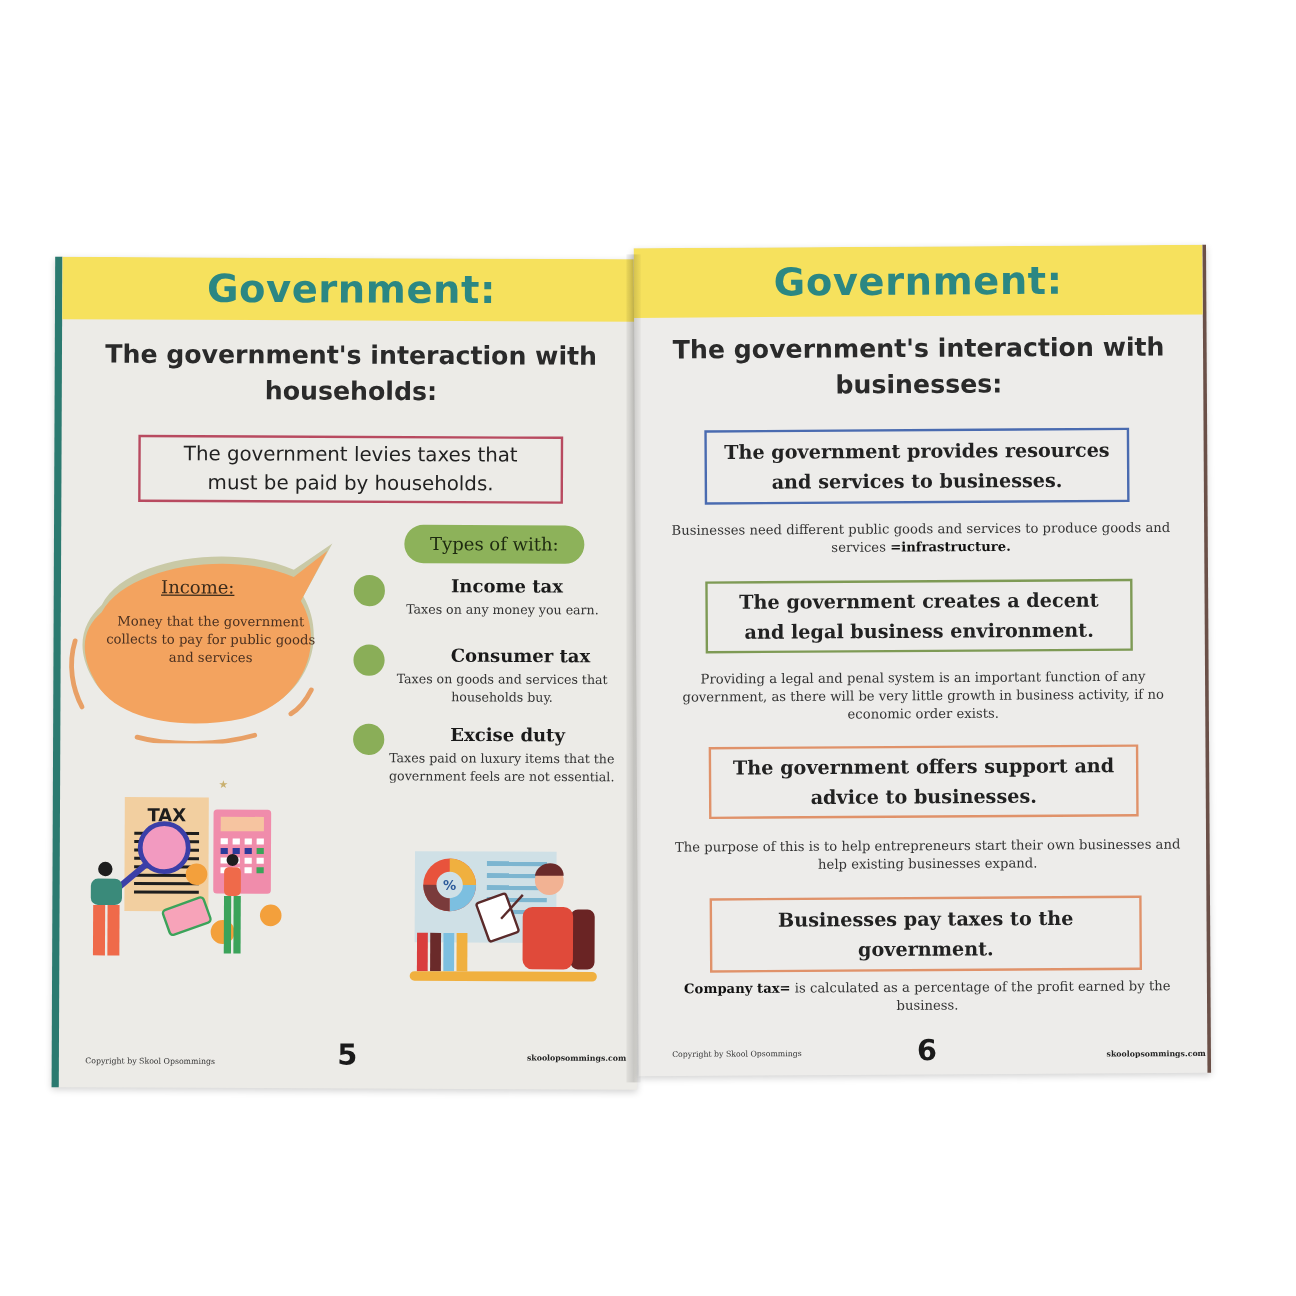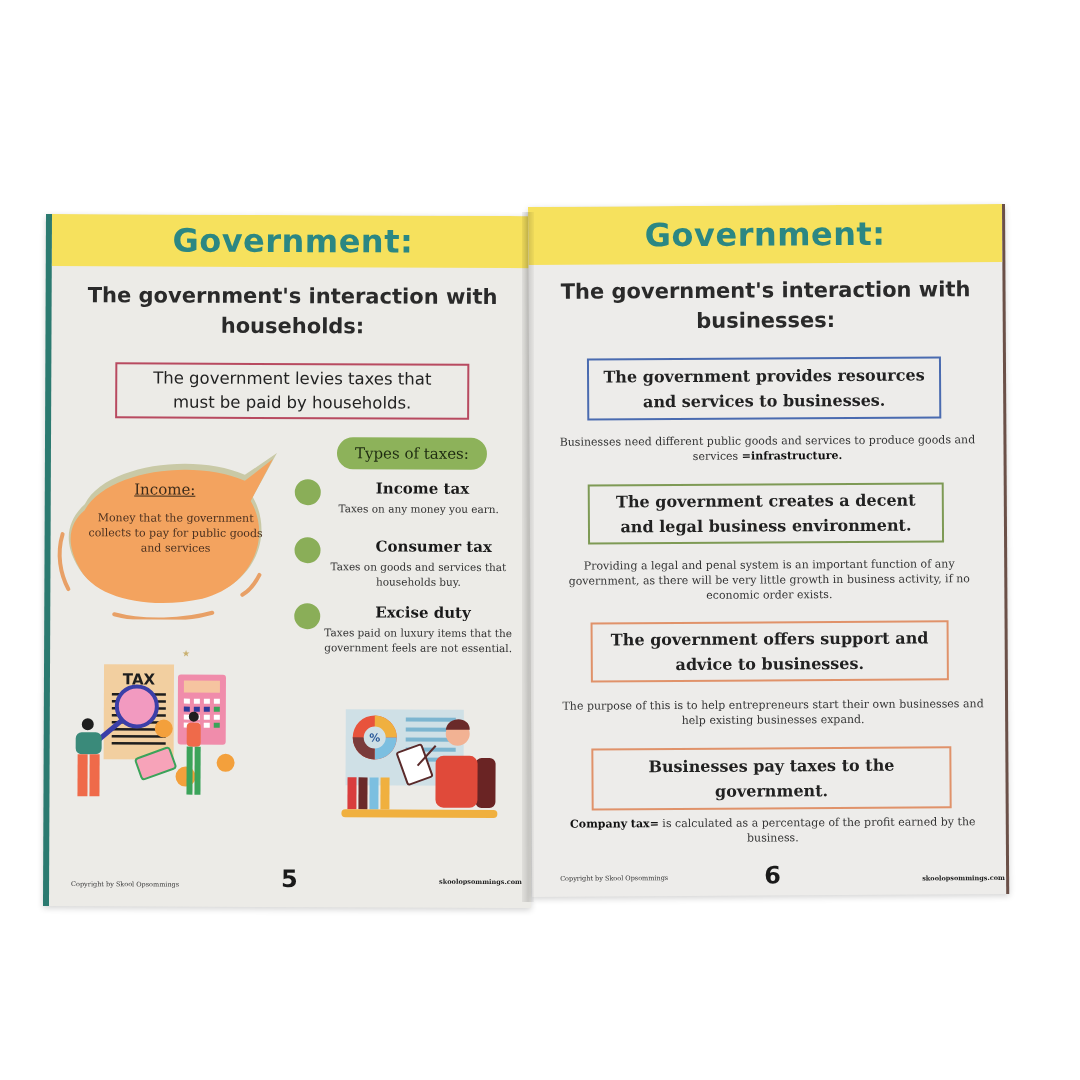--- a/index.html
+++ b/index.html
@@ -50,21 +50,21 @@
     <svg class="bubble" style="left:4px;top:230px;width:232px;height:175px;" viewBox="0 0 232 175">
       <path d="M30 60 C50 20,140 8,190 30 L222 8 L198 52 C220 90,200 140,150 152 C100 165,40 155,22 120 C8 95,14 75,30 60 Z" fill="#c9c9a6"></path>
       <path d="M30 66 C52 26,140 14,190 36 L218 14 L196 56 C218 94,196 142,148 154 C98 165,40 156,24 122 C10 96,16 78,30 66 Z" fill="#f3a35f"></path>
       <path d="M8 90 C2 110,6 130,14 145" stroke="#e8a066" stroke-width="4" fill="none" stroke-linecap="round"></path>
       <path d="M205 130 C200 140,195 146,188 150" stroke="#e8a066" stroke-width="4" fill="none" stroke-linecap="round"></path>
       <path d="M60 170 C90 178,130 176,158 168" stroke="#e8a066" stroke-width="4" fill="none" stroke-linecap="round"></path>
     </svg>
     <div class="bubble-title" style="left:14px;width:200px;">Income:</div>
     <div class="bubble-text">Money that the government collects to pay for public goods and services</div>
 
-    <div class="types-pill">Types of taxes:</div>
+    <div class="types-pill">Types of with:</div>
 
     <div class="tax-item" style="top:264px;height:40px;">
       <span class="tax-dot"></span>
       <span class="tax-name">Income tax</span>
       <div class="tax-desc">Taxes on any money you earn.</div>
     </div>
     <div class="tax-item" style="top:322px;height:50px;">
       <span class="tax-dot"></span>
       <span class="tax-name">Consumer tax</span>
       <div class="tax-desc">Taxes on goods and services that households buy.</div>

